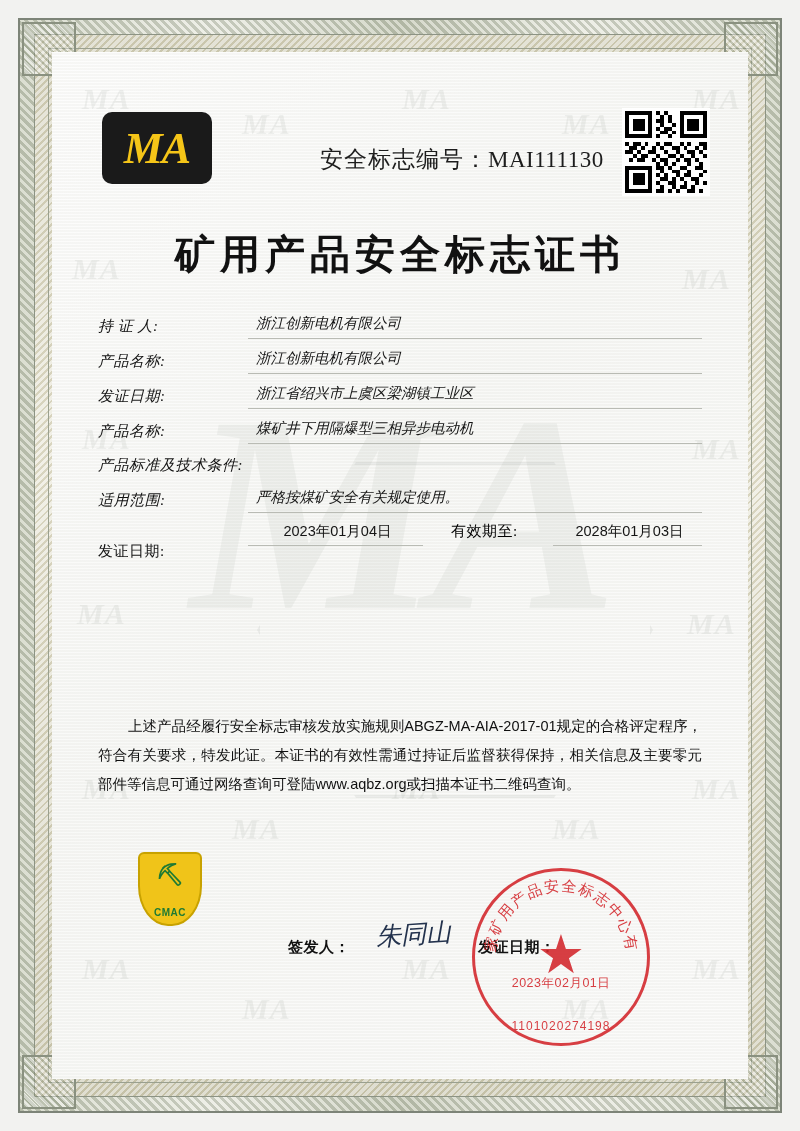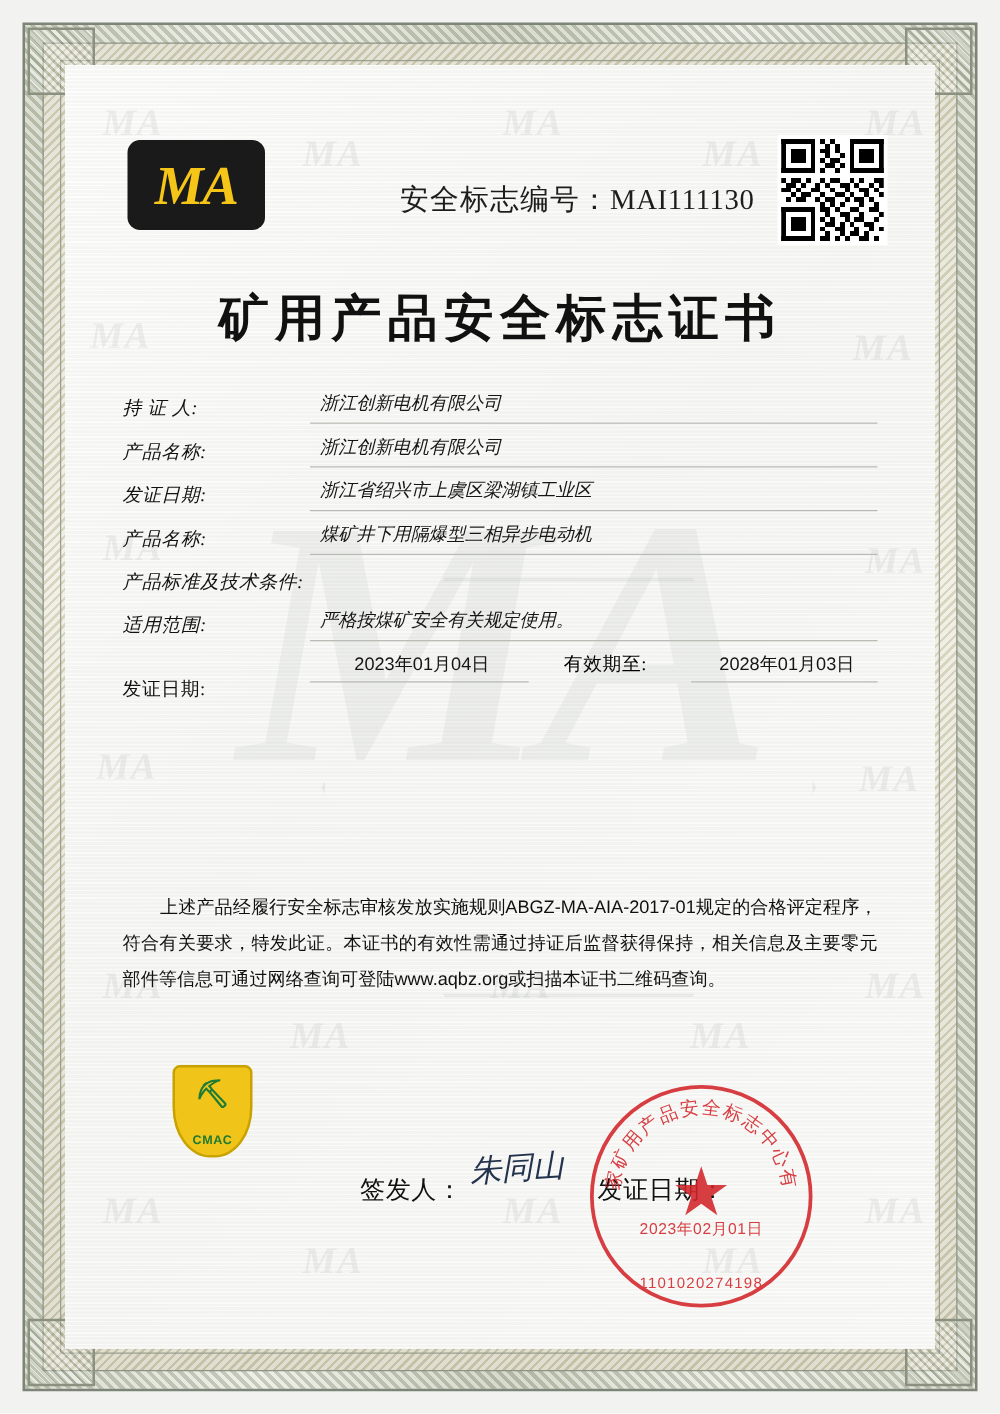--- a/index.html
+++ b/index.html
@@ -307,24 +307,25 @@
   }
   .cmac-shield .cmac-text {
     font-size: 10px;
     font-weight: bold;
     color: #1e7a34;
     letter-spacing: 0.5px;
   }
 
   .sig-label {
     position: absolute;
-    font-size: 20px;
+    font-size: 15px;
     font-family: "Liberation Serif", serif;
     color: #111;
     letter-spacing: 0.5px;
+    font-weight: bold;
   }
   .sig-issuer-label { left: 190px; top: 86px; }
   .sig-name {
     position: absolute;
     left: 278px;
     top: 66px;
     font-family: "Liberation Serif", serif;
     font-size: 25px;
     color: #23324d;
     font-style: italic;

